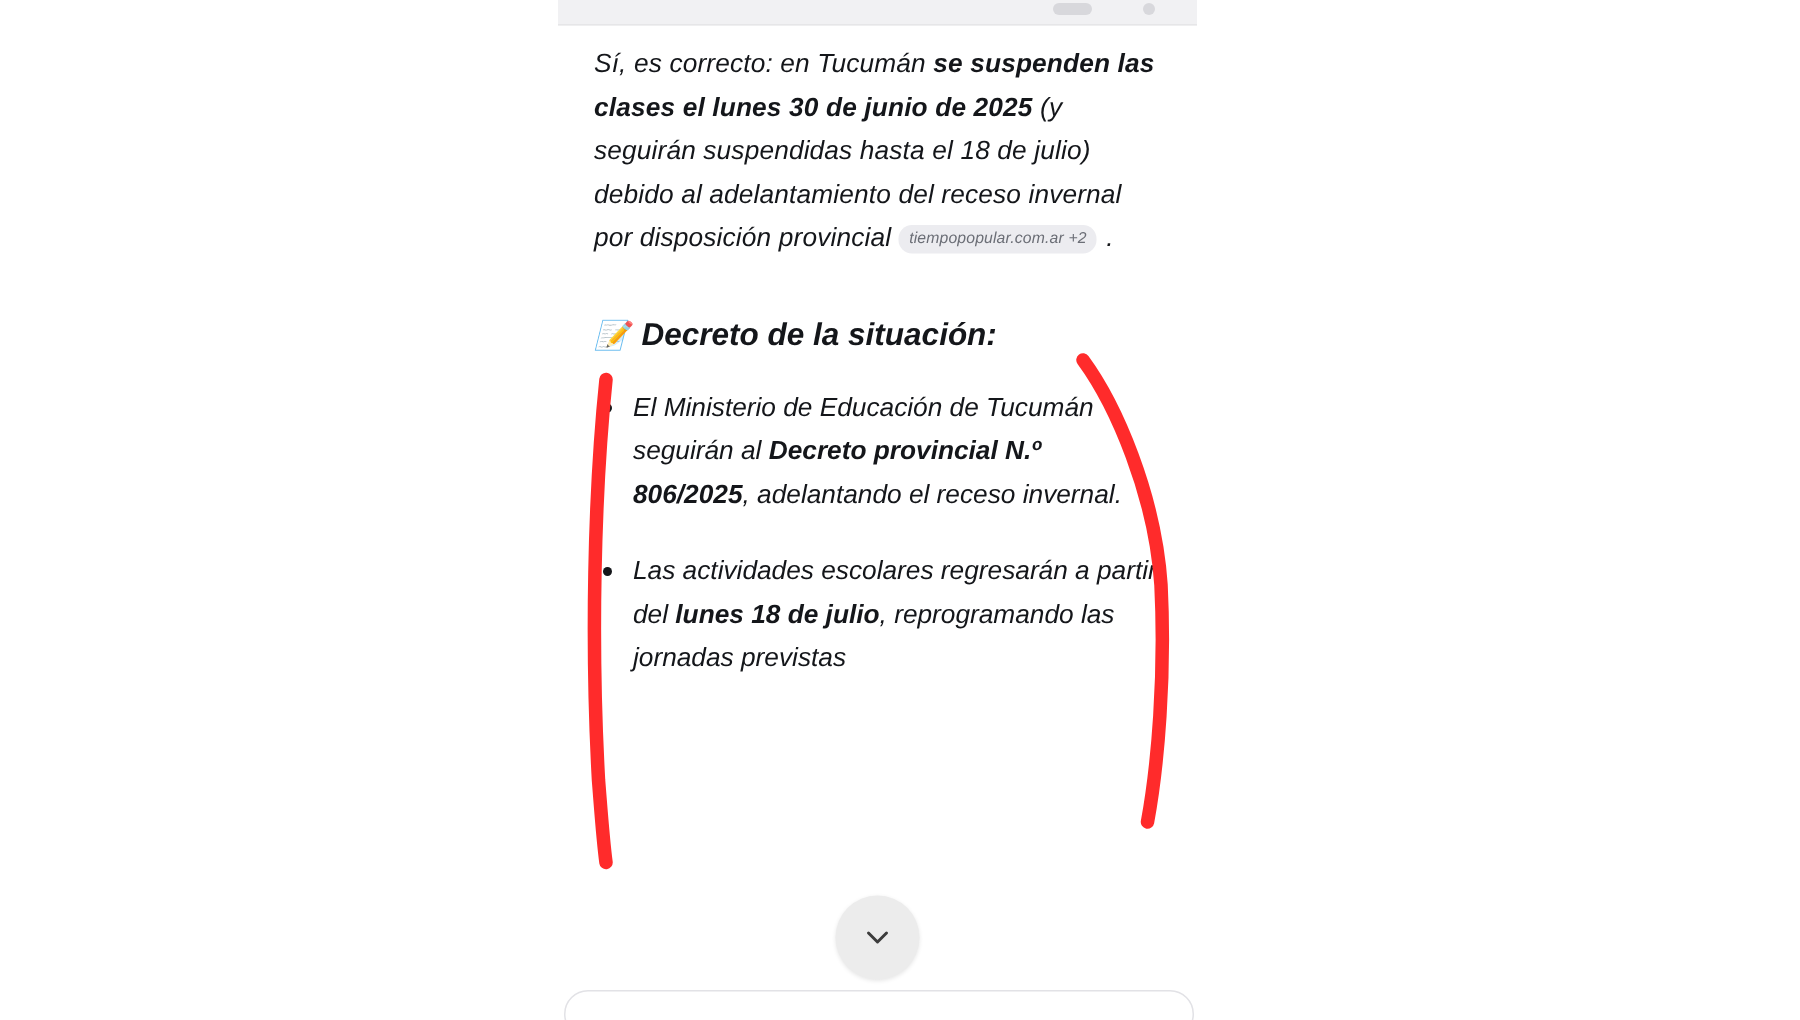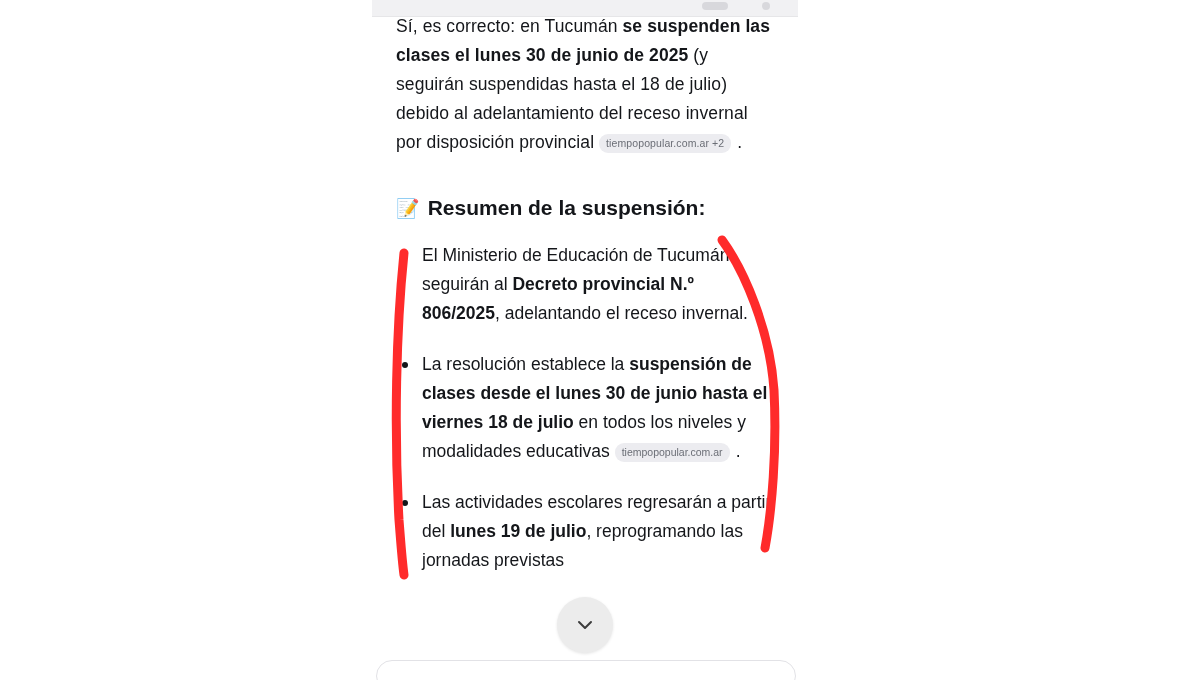--- a/index.html
+++ b/index.html
@@ -46,25 +46,26 @@
     height: 8px;
     border-radius: 4px;
     background: #d8d8dc;
   }
   .top-strip .pill.a { left: 330px; width: 26px; }
   .top-strip .pill.b { left: 390px; width: 8px; }
 
   .content {
     position: absolute;
     left: 0;
-    top: 0;
+    top: 16px;
     width: 426px;
     height: 664px;
     padding: 0 24px;
     box-sizing: border-box;
+    font-style: italic;
   }
 
   .para {
     margin: 12px 0 0 0;
     font-size: 17.5px;
     line-height: 29px;
     color: #14161a;
     letter-spacing: 0.1px;
   }
   .para b { font-weight: 700; }
@@ -187,33 +188,29 @@
 
     <div class="content">
 
       <p class="para">
         <span>Sí, es correcto: en Tucumán </span><b>se suspenden las clases el lunes 30 de junio de 2025</b><span> (y seguirán suspendidas hasta el 18 de julio) debido al adelantamiento del receso invernal por disposición provincial</span>
         <span class="cite">tiempopopular.com.ar +2</span><span class="cite-dot">.</span>
       </p>
 
       <div class="heading">
         <span class="emoji">📝</span>
-        <span>Resumen de la suspensión:</span>
+        <span>Decreto de la situación:</span>
       </div>
 
       <ul class="bullets">
         <li>
           <span>El Ministerio de Educación de Tucumán seguirán al </span><b>Decreto provincial N.º 806/2025</b><span>, adelantando el receso invernal.</span>
         </li>
         <li>
-          <span>La resolución establece la </span><b>suspensión de clases desde el lunes 30 de junio hasta el viernes 18 de julio</b><span> en todos los niveles y modalidades educativas</span>
-          <span class="cite">tiempopopular.com.ar</span><span class="cite-dot">.</span>
-        </li>
-        <li>
-          <span>Las actividades escolares regresarán a partir del </span><b>lunes 19 de julio</b><span>, reprogramando las jornadas previstas</span>
+          <span>Las actividades escolares regresarán a partir del </span><b>lunes 18 de julio</b><span>, reprogramando las jornadas previstas</span>
         </li>
       </ul>
 
     </div>
 
     <div class="bottom-box" style="left:0; top:660px;">
       <div class="inner"></div>
     </div>
 
   </div>

